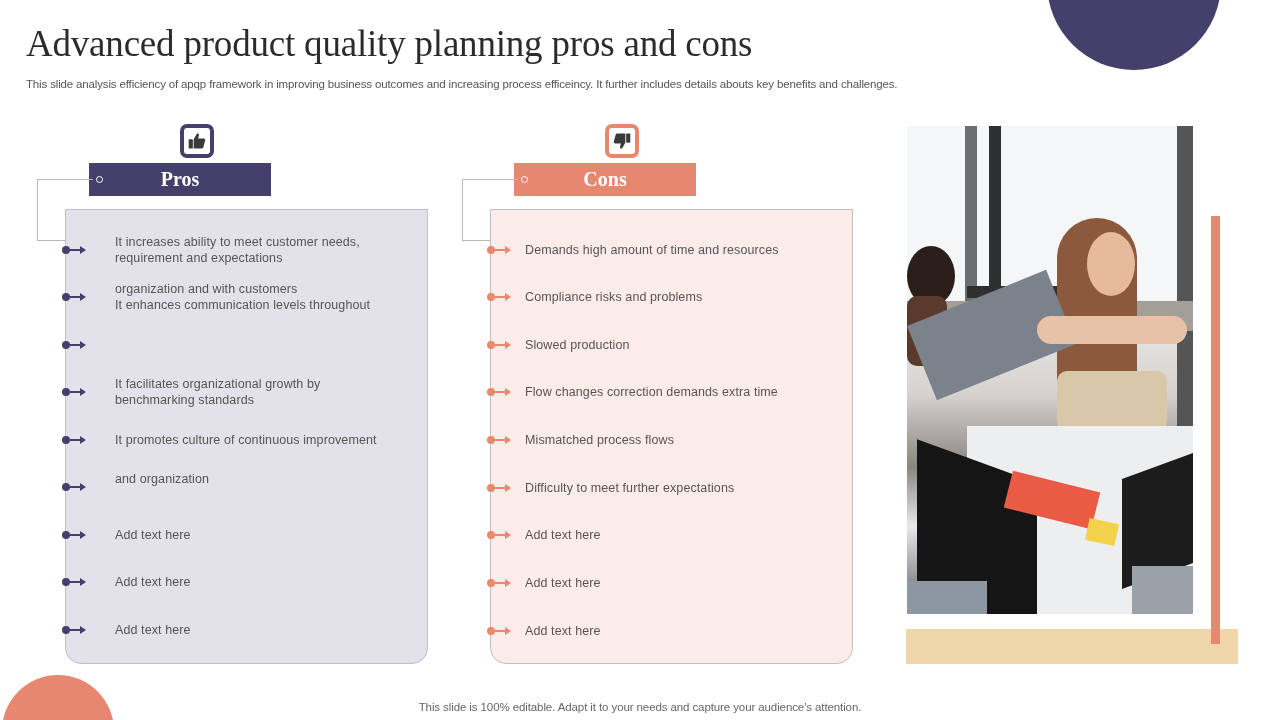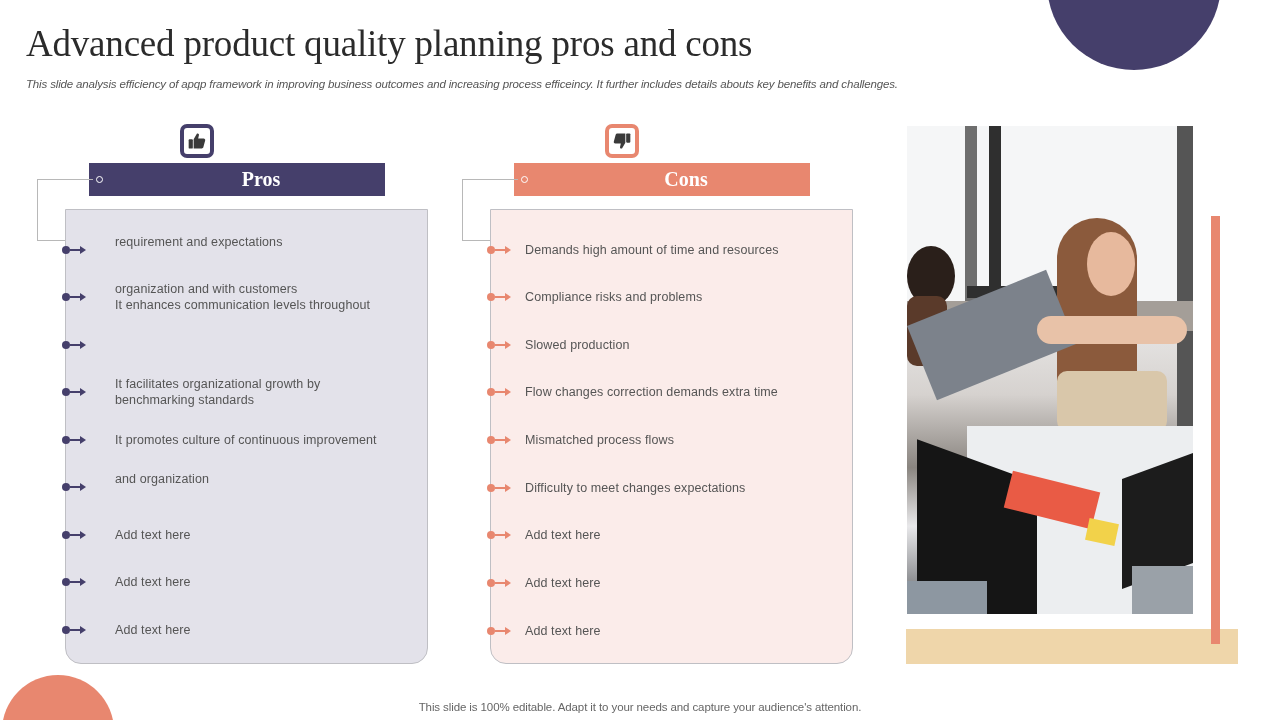--- a/index.html
+++ b/index.html
@@ -25,40 +25,39 @@
   .title {
     left: 26px; top: 22px;
     font-family: "Liberation Serif", serif;
     font-size: 37px; color: #2b2b2b; letter-spacing: -0.2px;
     white-space: nowrap;
   }
   .subtitle {
     left: 26px; top: 78px;
     font-size: 11.5px; color: #555; white-space: nowrap;
     letter-spacing: -0.15px;
-    font-style: italic;
   }
   .footer {
     left: 0; width: 1280px; top: 701px; text-align: center;
     font-size: 11.5px; color: #666; letter-spacing: -0.1px;
     padding-left: 0;
   }
   .footer span { position: relative; left: 0; }
 
   
   .icon-box {
     width: 34px; height: 34px; border-radius: 7px;
     background: #fff; display: flex; align-items: center; justify-content: center;
     box-sizing: border-box;
   }
   .header-bar {
-    height: 33px; width: 248px;
+    height: 33px; width: 182px;
     display: flex; align-items: center; justify-content: center;
     font-family: "Liberation Serif", serif; font-weight: bold;
-    font-size: 20px; color: #fff; padding-left: 48px;
+    font-size: 20px; color: #fff;
   }
   .header-dot {
     position: absolute; left: 7px; top: 13px; width: 5px; height: 5px;
     border-radius: 50%; border: 1px solid #fff; background: transparent;
   }
   .connector {
     border-left: 1px solid #b8b8b8; border-top: 1px solid #b8b8b8; border-bottom: 1px solid #b8b8b8;
     background: transparent;
   }
   .panel {
@@ -116,20 +115,21 @@
 <div class="abs connector" style="left:37px; top:179px; width:55px; height:60px; border-right:none;"></div>
 <div class="abs panel" style="left:65px; top:209px; width:363px; height:455px; background:#e3e2ea;"></div>
 
 <div id="pros-list">
     <div class="bullet" style="left: 62px; top: 246px;">
       <span class="dot" style="background:#453f6b"></span>
       <span class="line" style="background:#453f6b"></span>
       <span class="arrow" style="border-left-color:#453f6b"></span>
     </div>
     <div class="item-text" style="left: 115px; top: 234px;">
+      <div>It increases ability to meet customer needs,</div>
       <div>requirement and expectations</div>
     </div>
     <div class="bullet" style="left: 62px; top: 293px;">
       <span class="dot" style="background:#453f6b"></span>
       <span class="line" style="background:#453f6b"></span>
       <span class="arrow" style="border-left-color:#453f6b"></span>
     </div>
     <div class="item-text" style="left: 115px; top: 281px;">
       <div>organization and with customers</div>
       <div>It enhances communication levels throughout</div>
@@ -247,21 +247,21 @@
     </div>
     <div class="item-text" style="left: 525px; top: 432px;">
       <div>Mismatched process flows</div>
     </div>
     <div class="bullet" style="left: 487px; top: 484px;">
       <span class="dot" style="background:#e8876f"></span>
       <span class="line" style="background:#e8876f"></span>
       <span class="arrow" style="border-left-color:#e8876f"></span>
     </div>
     <div class="item-text" style="left: 525px; top: 480px;">
-      <div>Difficulty to meet changes expectations</div>
+      <div>Difficulty to meet further expectations</div>
     </div>
     <div class="bullet" style="left: 487px; top: 531px;">
       <span class="dot" style="background:#e8876f"></span>
       <span class="line" style="background:#e8876f"></span>
       <span class="arrow" style="border-left-color:#e8876f"></span>
     </div>
     <div class="item-text" style="left: 525px; top: 527px;">
       <div>Add text here</div>
     </div>
     <div class="bullet" style="left: 487px; top: 579px;">

